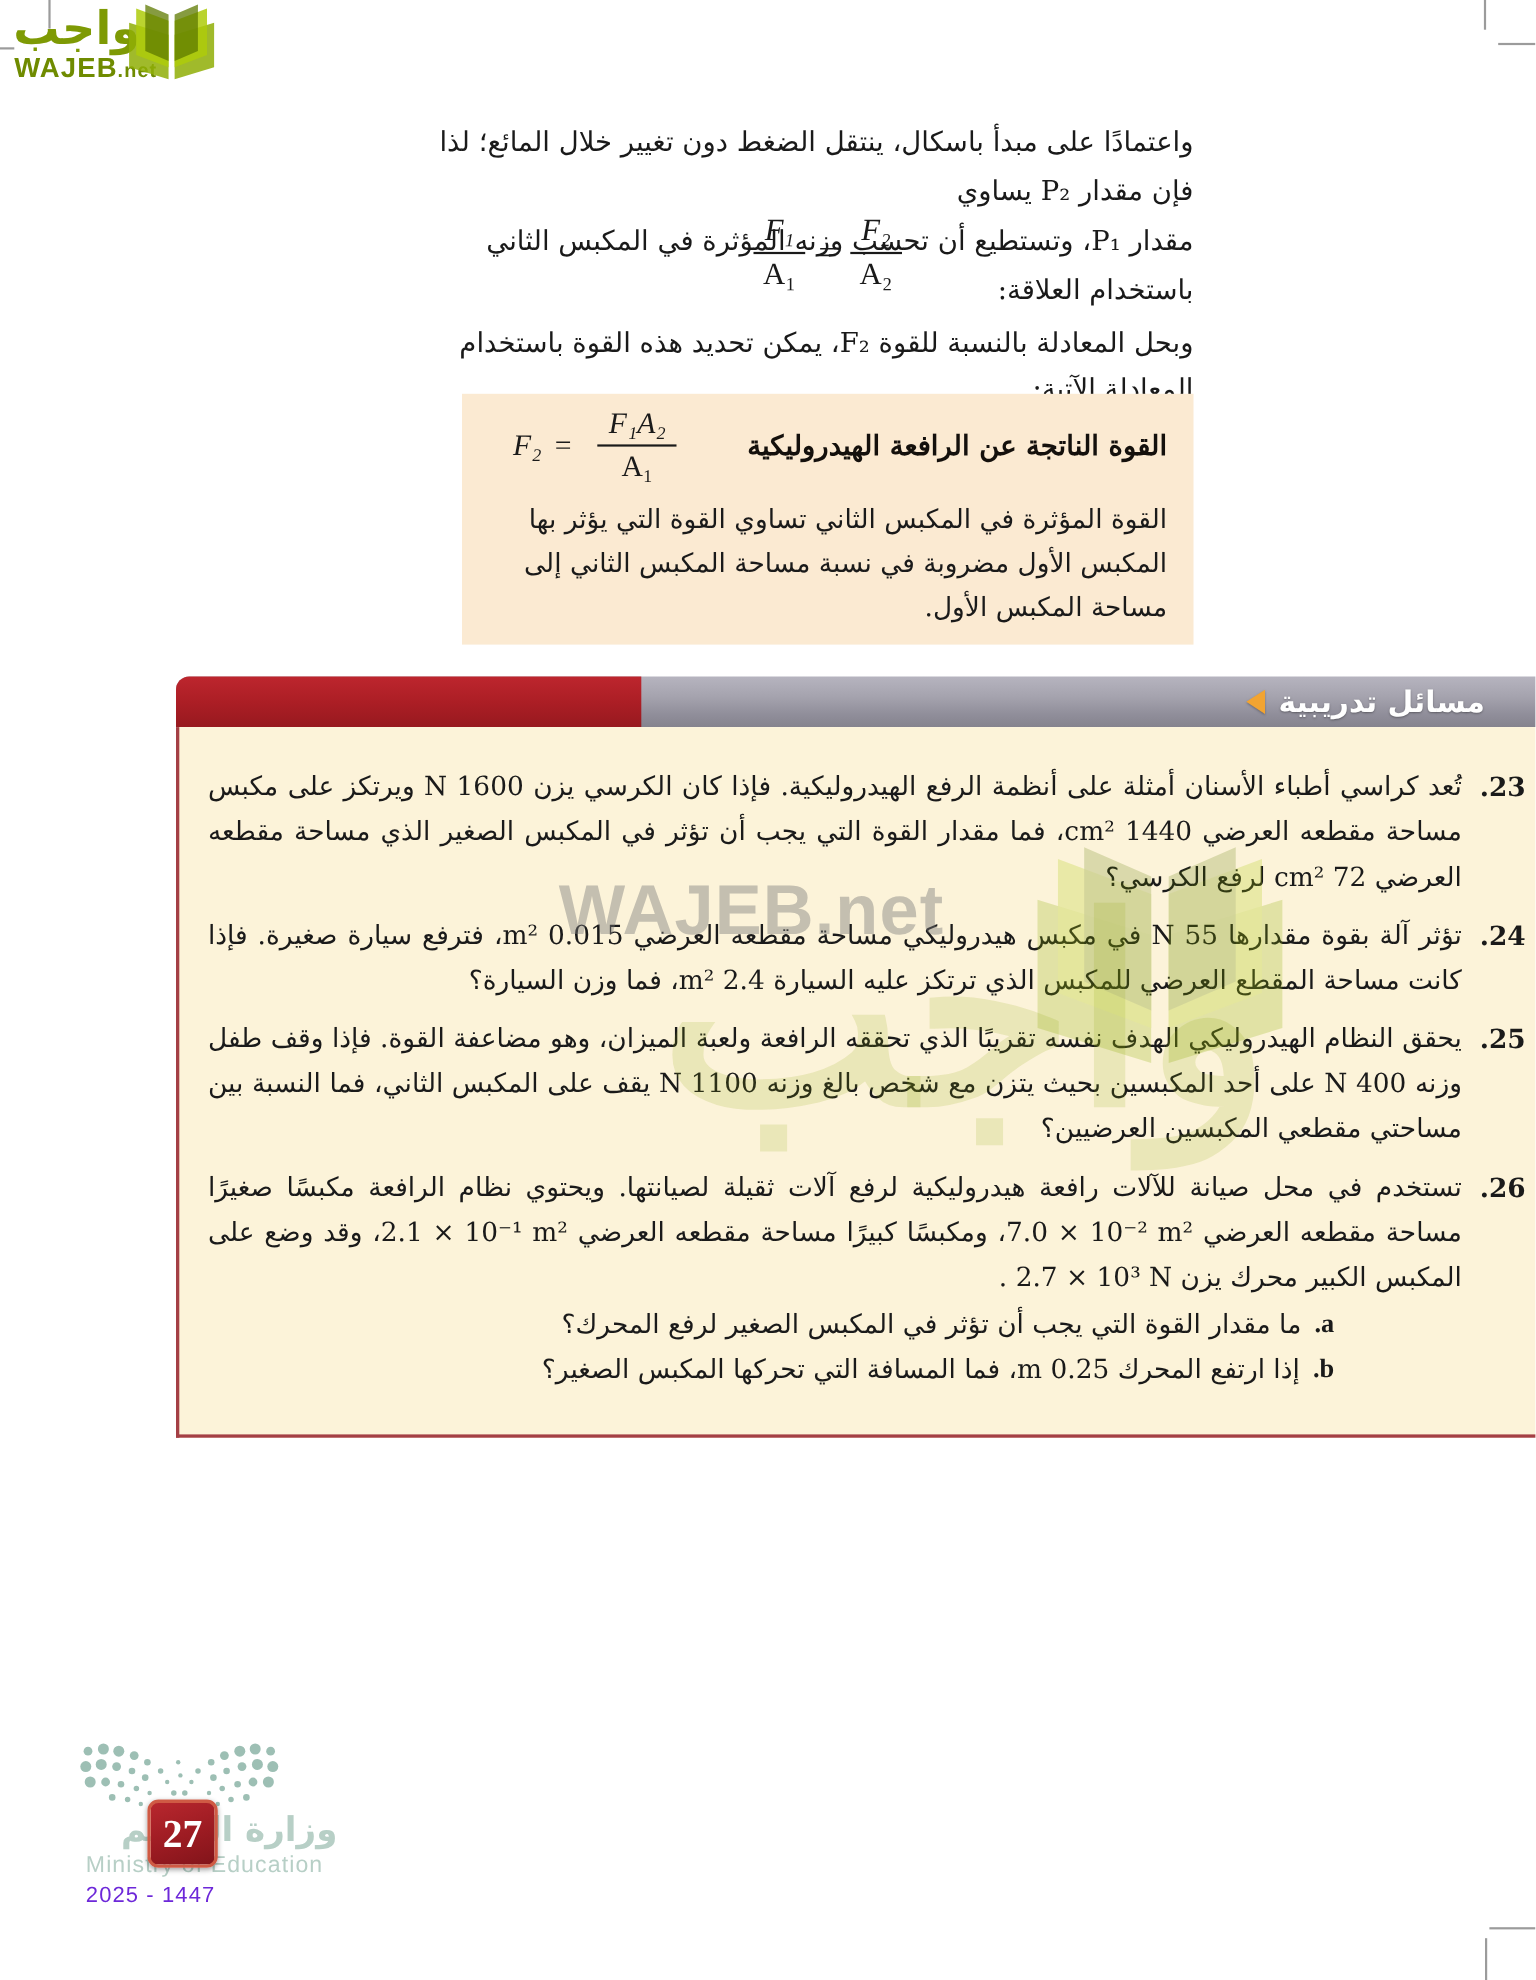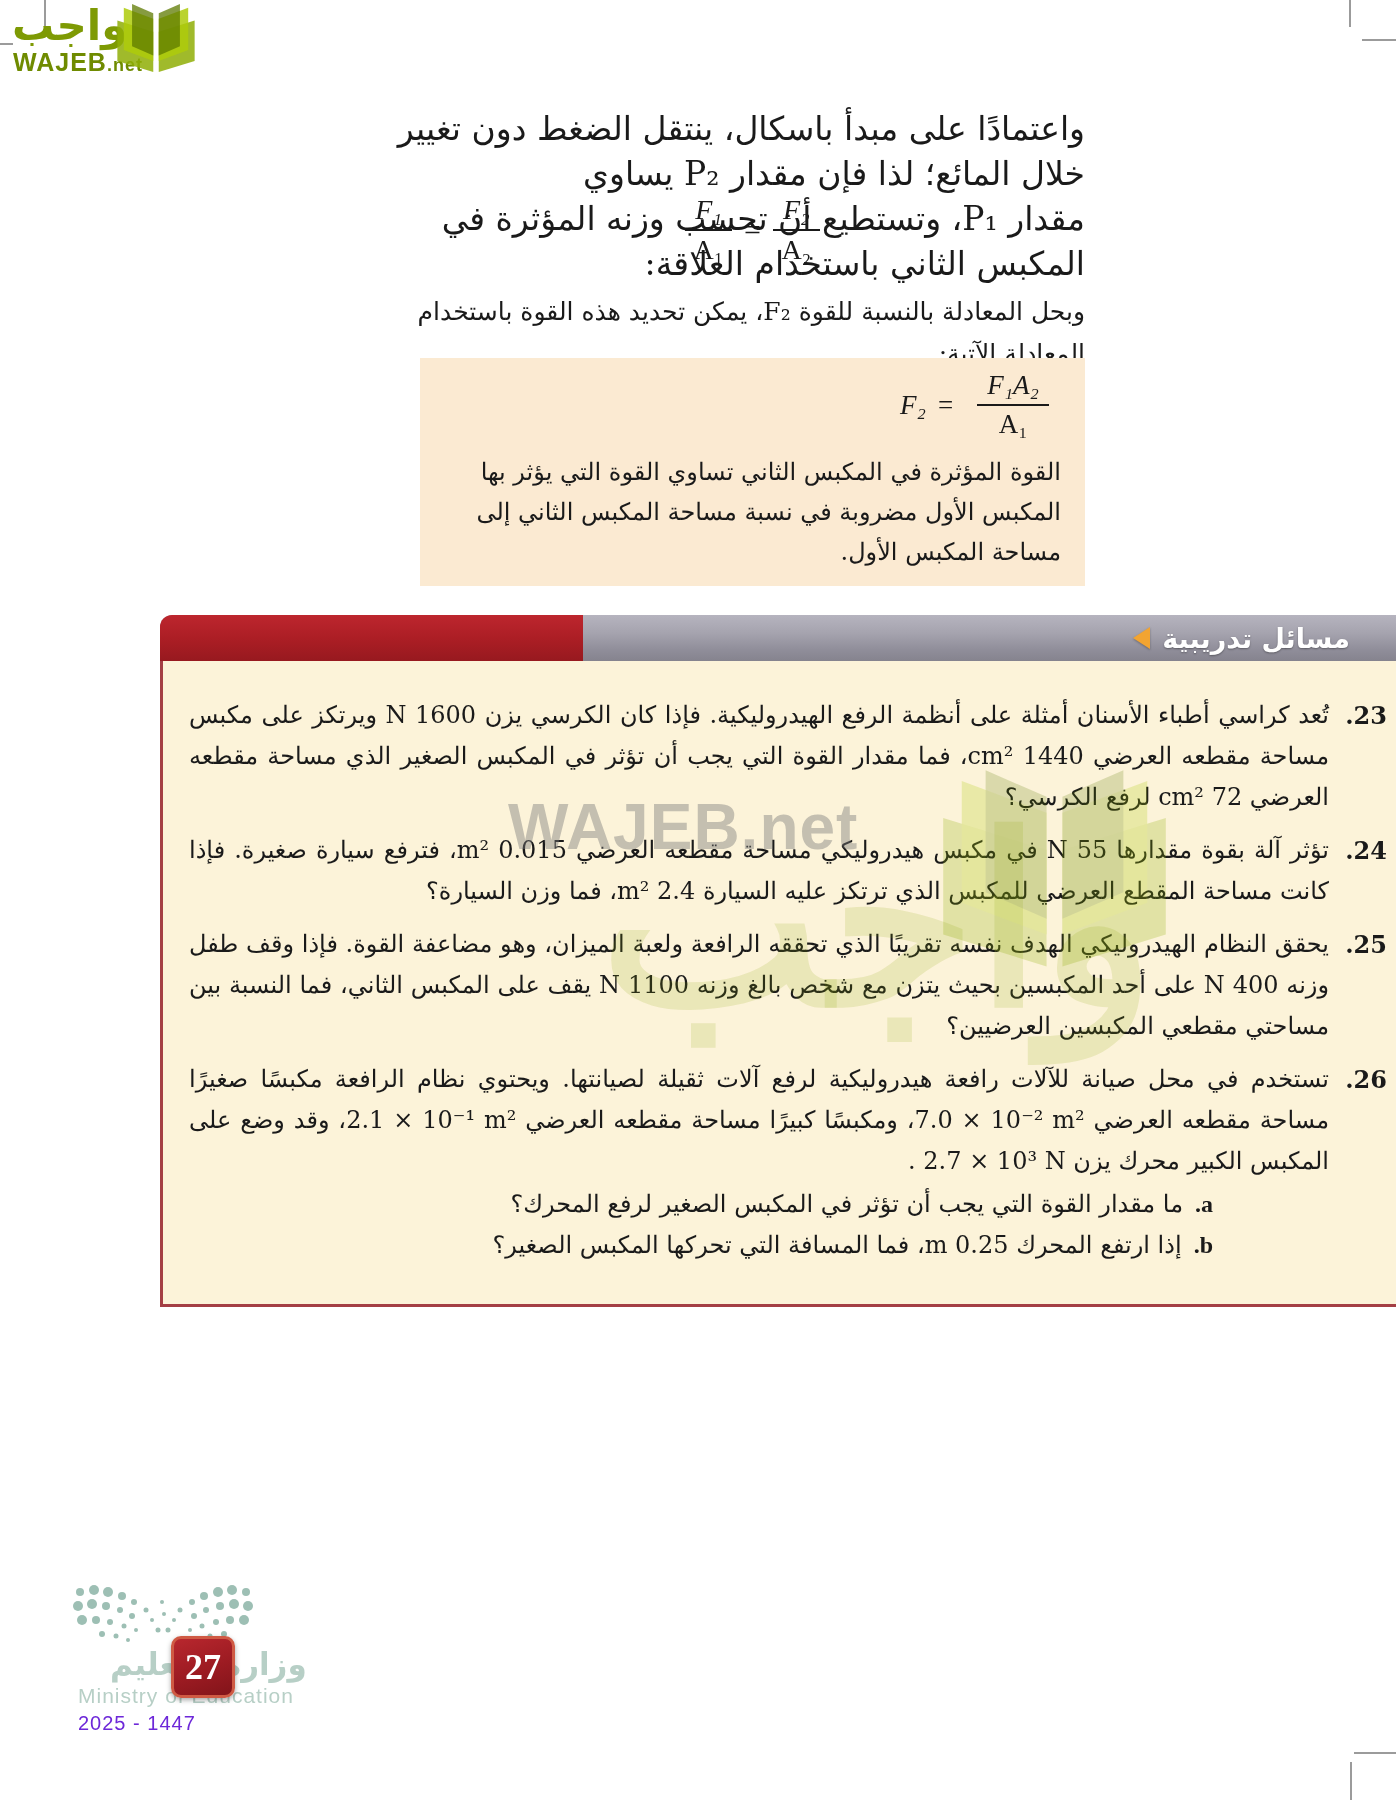--- a/index.html
+++ b/index.html
@@ -11,21 +11,21 @@
   
   .crop{position:absolute;background:#9b9b9b;}
   
   .brand{position:absolute;left:8px;top:2px;width:200px;height:80px;}
   .brand-ar{position:absolute;left:4px;top:2px;font-size:42px;font-weight:bold;color:#7e9a04;line-height:44px;}
   .brand-en{position:absolute;left:5px;top:46px;font-size:25px;font-weight:bold;color:#6f8b00;letter-spacing:1px;font-family:"Liberation Sans",sans-serif;}
   .brand-en .tld{font-size:18px;color:#6f8b00;font-weight:bold;}
   .brand-book{position:absolute;left:102px;top:0px;}
   
   .ar{direction:rtl;text-align:right;font-family:"DejaVu Serif","Liberation Serif",serif;}
-  .intro{position:absolute;right:311px;top:106px;width:706px;font-size:33px;line-height:45px;}
+  .intro{position:absolute;right:311px;top:106px;width:706px;font-size:25px;line-height:45px;}
   .para2{position:absolute;right:311px;top:266px;width:706px;font-size:25px;line-height:42px;}
   
   .eq1{position:absolute;left:420px;top:194px;width:665px;display:flex;justify-content:center;align-items:center;direction:ltr;font-family:"Liberation Serif",serif;font-size:28px;color:#1a1a1a;}
   .frac{display:inline-flex;flex-direction:column;align-items:center;margin:0 12px;}
   .fnum{padding:0 10px 3px 10px;border-bottom:2px solid #1a1a1a;font-style:italic;}
   .fden{padding-top:3px;}
   .eqrel{font-size:30px;}
   
   .eqbox{position:absolute;left:420px;top:358px;width:665px;min-height:154px;background:#fbead2;box-sizing:border-box;padding:12px 24px 14px 24px;}
   .eqbox-row{display:flex;align-items:center;gap:52px;direction:rtl;}
@@ -58,21 +58,21 @@
   
   .footer{position:absolute;left:70px;top:1580px;width:300px;height:200px;}
   .moe-dots{position:absolute;left:2px;top:0;}
   .moe-ar{position:absolute;left:40px;top:66px;font-size:31px;font-weight:bold;color:#b7cfc6;letter-spacing:2px;}
   .moe-en{position:absolute;left:8px;top:104px;font-size:21px;color:#b7cfc6;letter-spacing:1px;font-family:"Liberation Sans",sans-serif;}
   .moe-year{position:absolute;left:8px;top:132px;font-size:20px;color:#6d28d9;letter-spacing:1px;font-family:"Liberation Sans",sans-serif;}
   .badge{position:absolute;left:64px;top:56px;width:58px;height:56px;border-radius:10px;
     background:linear-gradient(160deg,#b8272e 0%,#9c1b22 55%,#82141a 100%);
     border:3px solid #cf5a44;box-shadow:0 2px 5px rgba(0,0,0,.35);
     display:flex;align-items:center;justify-content:center;
-    color:#ffffff;font-family:"Liberation Serif",serif;font-weight:bold;font-size:36px;z-index:3;margin-left:37px;}
+    color:#ffffff;font-family:"Liberation Serif",serif;font-weight:bold;font-size:36px;z-index:3;}
 </style>
 </head>
 <body>
 
 <div class="page">
 
   <div class="crop" style="left:44px;top:0;width:2px;height:26px;"></div>
   <div class="crop" style="left:0;top:43px;width:13px;height:2px;"></div>
   <div class="crop" style="left:1349px;top:0;width:2px;height:27px;"></div>
   <div class="crop" style="left:1362px;top:39px;width:34px;height:2px;"></div>
@@ -106,20 +106,21 @@
     <span class="frac">
       <span class="fnum">F₂</span>
       <span class="fden">A₂</span>
     </span>
   </div>
 
   <p class="para2 ar">وبحل المعادلة بالنسبة للقوة F₂، يمكن تحديد هذه القوة باستخدام المعادلة الآتية:</p>
 
   <div class="eqbox">
     <div class="eqbox-row">
+      <h3 class="eqbox-title">القوة الناتجة عن الرافعة الهيدروليكية</h3>
       <span class="eq2">
         <span class="lhs">F₂</span>
         <span>=</span>
         <span class="frac">
           <span class="fnum">F₁A₂</span>
           <span class="fden">A₁</span>
         </span>
       </span>
     </div>
     <p class="eqbox-desc ar">القوة المؤثرة في المكبس الثاني تساوي القوة التي يؤثر بها المكبس الأول مضروبة في نسبة مساحة المكبس الثاني إلى مساحة المكبس الأول.</p>

